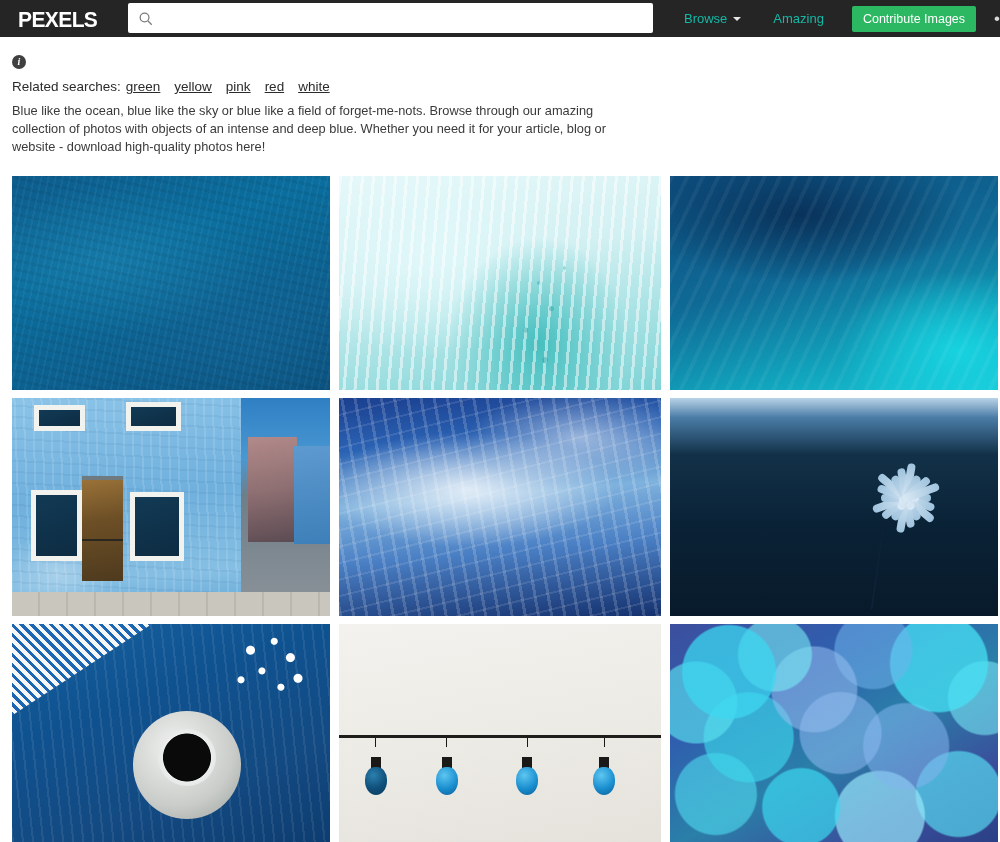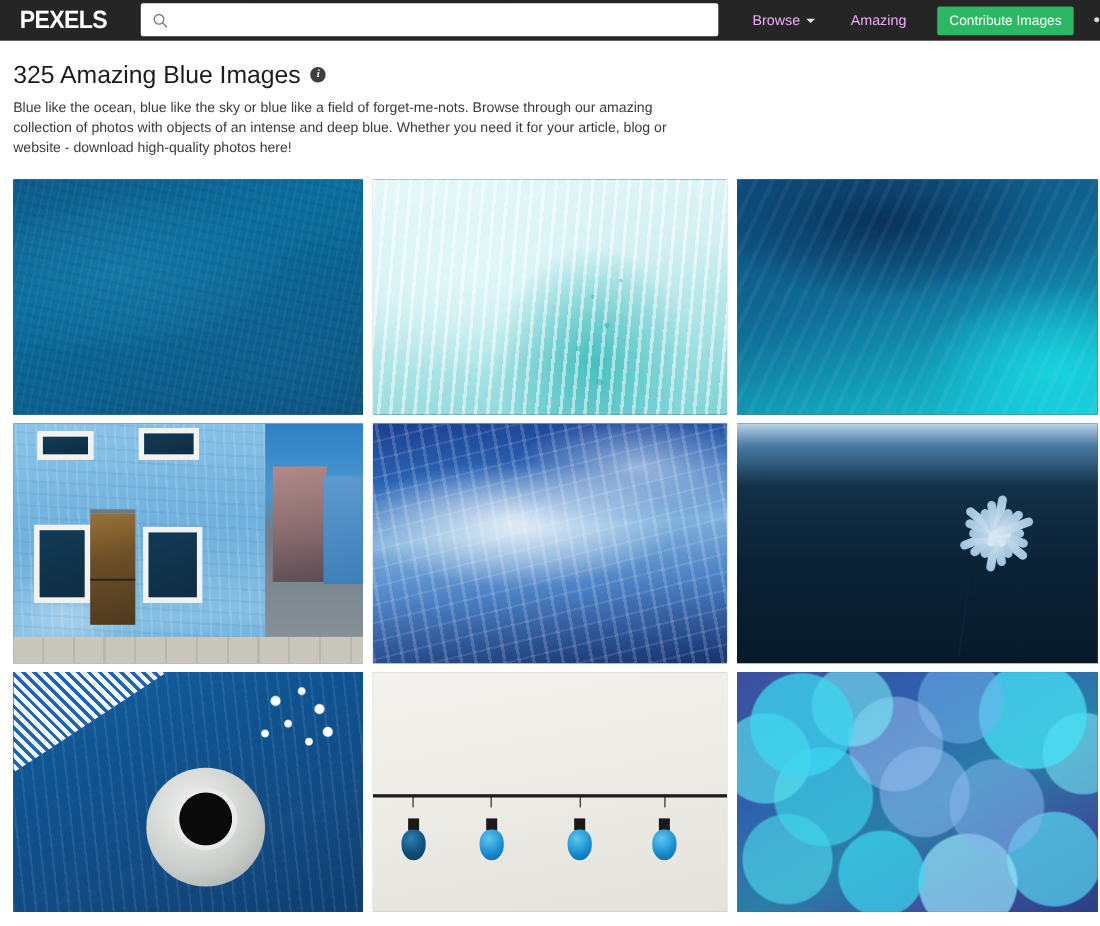--- a/index.html
+++ b/index.html
@@ -60,21 +60,21 @@
   .nav {
     position: absolute;
     left: 668px;
     top: 0;
     height: 37px;
     display: flex;
     align-items: center;
     gap: 0;
   }
   .nav-item {
-    color: #f0abfc;
+    color: #14b8a6;
     font-size: 13px;
     padding: 0 16px;
     line-height: 37px;
     cursor: pointer;
     display: flex;
     align-items: center;
     gap: 6px;
     white-space: nowrap;
     justify-content: flex-end;
   }
@@ -403,24 +403,31 @@
     <div class="nav-item">
       <span>Amazing</span>
     </div>
     <button class="contribute-btn">Contribute Images</button>
     <span class="dots">•••</span>
   </div>
 </div>
 
 <div class="content">
   <div class="title-row">
-    <h1 class="page-title">325 Amazing Blue Images</h1>
     <span class="info-icon">i</span>
   </div>
 
+  <div class="related">
+    <span class="related-label">Related searches:</span>
+    <a class="related-link">green</a>
+    <a class="related-link">yellow</a>
+    <a class="related-link">pink</a>
+    <a class="related-link">red</a>
+    <a class="related-link">white</a>
+  </div>
 
   <p class="desc">Blue like the ocean, blue like the sky or blue like a field of forget-me-nots. Browse through our amazing collection of photos with objects of an intense and deep blue. Whether you need it for your article, blog or website - download high-quality photos here!</p>
 </div>
 
 <div class="grid">
 
   <div class="cell r1">
     <div class="ph ph-blue-wall-texture"></div>
   </div>
 

